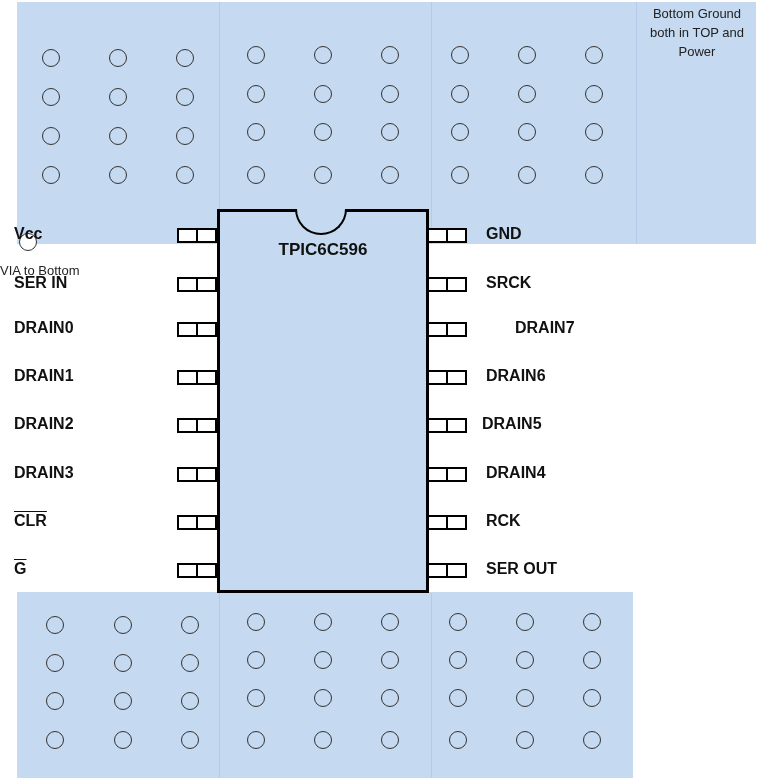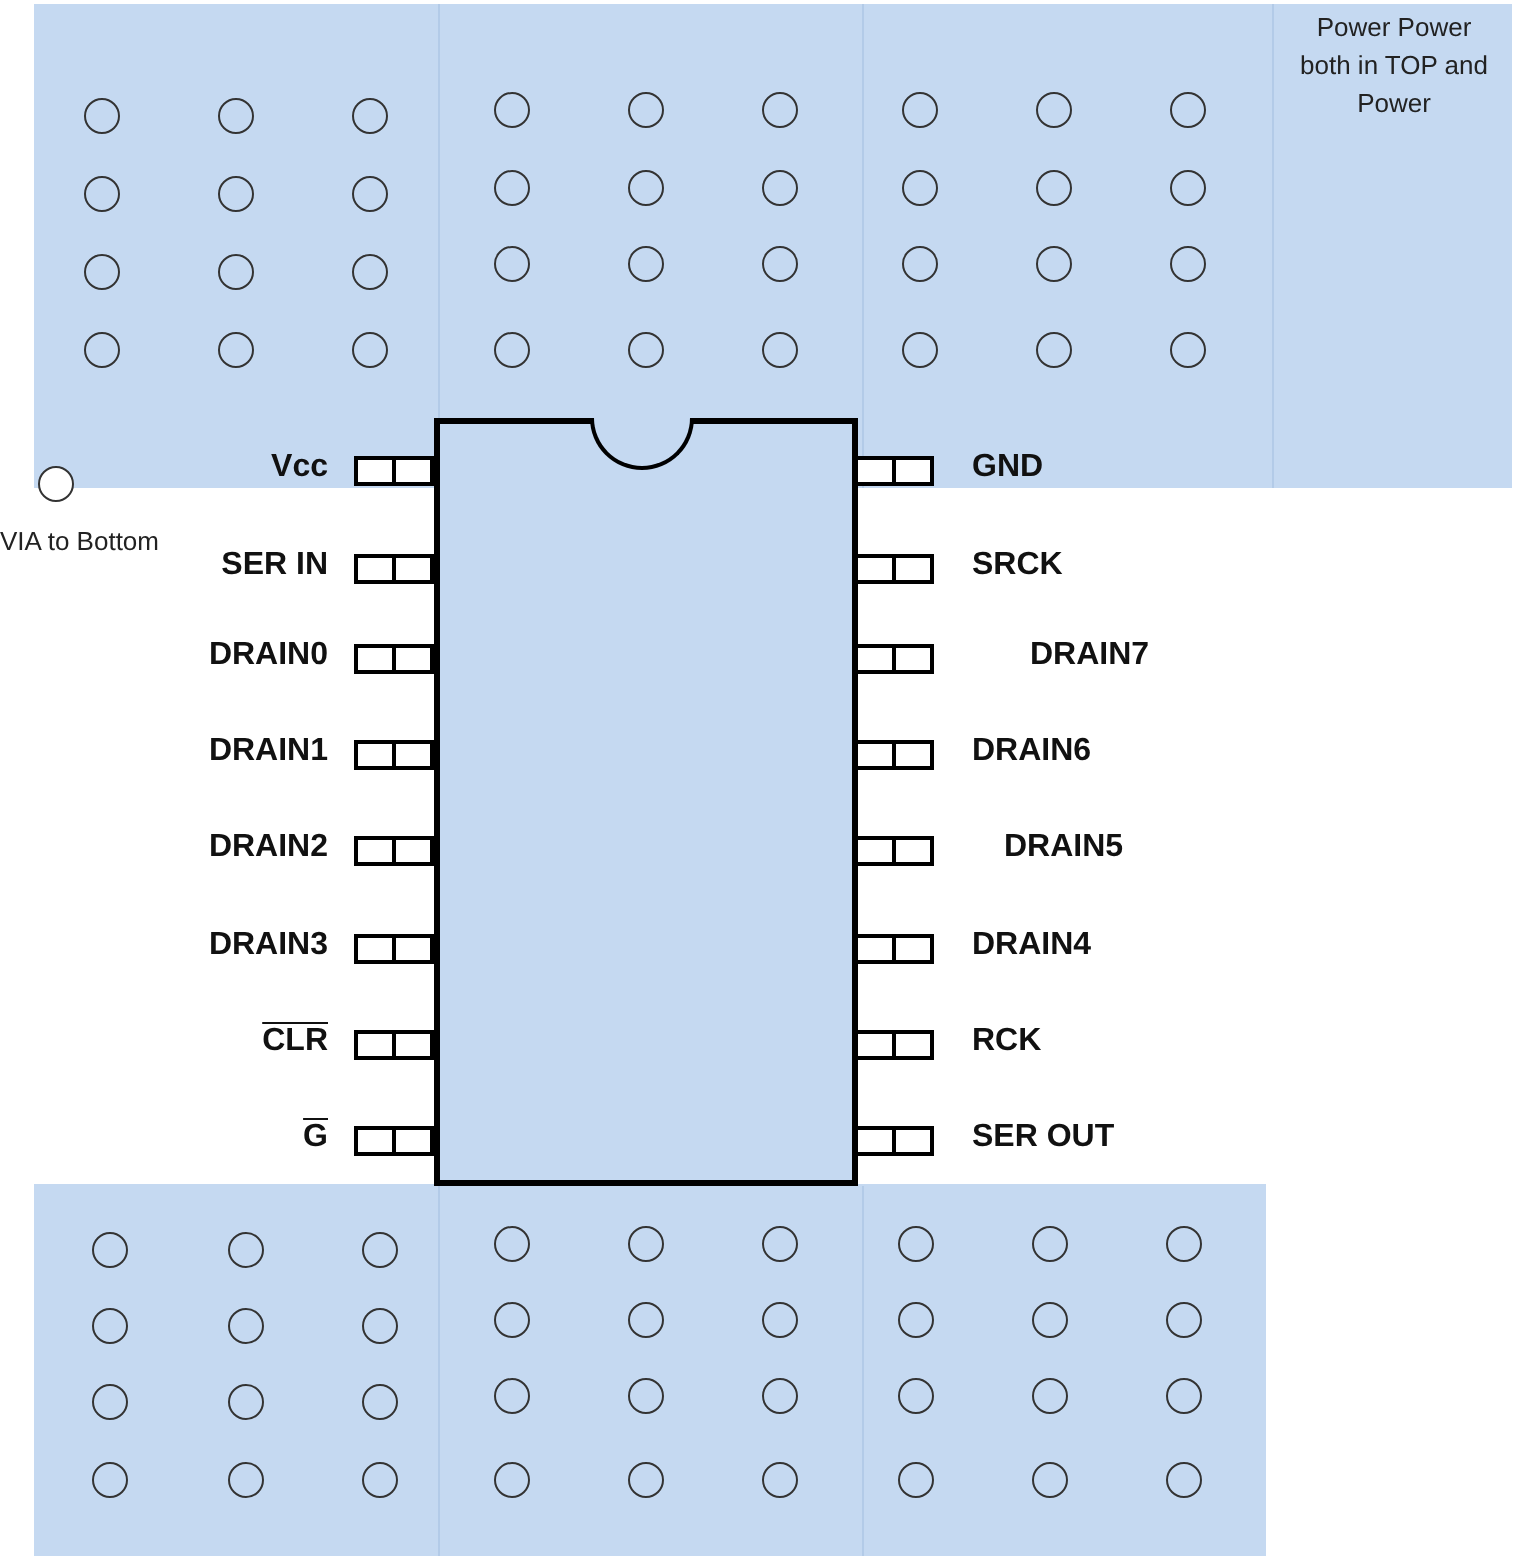--- a/index.html
+++ b/index.html
@@ -6,21 +6,21 @@
   body{width:758px;height:780px;position:relative;overflow:hidden;font-family:"Liberation Sans",sans-serif;}
   .pour{position:absolute;background:#c5d9f1;}
   .seam{position:absolute;width:1px;background:#b3cbe8;}
   .via{position:absolute;width:18px;height:18px;border:1.3px solid #333;border-radius:50%;box-sizing:border-box;}
   .chip{position:absolute;left:217px;top:209px;width:212px;height:384px;border:3px solid #000;box-sizing:border-box;background:#c5d9f1;}
   .notch{position:absolute;left:75px;top:-3px;width:52px;height:26px;border:2px solid #000;border-top:none;border-radius:0 0 26px 26px;box-sizing:border-box;background:#c5d9f1;}
   .chip-label{position:absolute;left:0;right:0;top:28px;text-align:center;font-weight:bold;font-size:17px;color:#111;}
   .pad{position:absolute;width:40px;height:15px;border:2px solid #000;box-sizing:border-box;background:#fff;}
   .pad::after{content:"";position:absolute;left:17px;top:0;bottom:0;width:2px;background:#000;}
   .pin-label{position:absolute;font-weight:bold;font-size:16px;color:#111;white-space:nowrap;}
-  .pin-label.left{text-align:right;width:150px;}
+  .pin-label.left{text-align:left;width:150px;}
   .overbar{text-decoration:overline;}
   .note{position:absolute;font-size:13px;color:#222;text-align:center;line-height:19px;}
 </style>
 </head>
 <body>
 
 <div class="pour" style="left:17px;top:2px;width:739px;height:242px;"></div>
 <div class="seam" style="left:219px;top:2px;height:207px;"></div>
 <div class="seam" style="left:431px;top:2px;height:242px;"></div>
 <div class="seam" style="left:636px;top:2px;height:242px;"></div>
@@ -104,30 +104,31 @@
     <div class="via" style="left: 583px; top: 731px;"></div>
     <div class="via" style="left: 276px; top: 316px;"></div>
     <div class="via" style="left: 343px; top: 316px;"></div>
     <div class="via" style="left: 276px; top: 383px;"></div>
     <div class="via" style="left: 343px; top: 383px;"></div>
     <div class="via" style="left: 276px; top: 450px;"></div>
     <div class="via" style="left: 343px; top: 450px;"></div>
   </div>
 
 <div class="note" style="left:638px;top:4px;width:118px;">
-  <div>Power Power</div>
+  <div>Bottom Ground</div>
   <div>both in TOP and</div>
   <div>Power</div>
 </div>
 
 <div class="via" style="left:19px;top:233px;background:#fff;"></div>
 <div class="note" style="left:0;top:261px;width:96px;text-align:left;font-size:13px;">VIA to Bottom</div>
 
 <div class="chip">
   <div class="notch"></div>
+  <div class="chip-label">TPIC6C596</div>
 </div>
 
 <div id="pins">
     <div class="pad" style="left: 177px; top: 228px;"></div>
     <div class="pin-label left" style="left: 14px; top: 225px;">Vcc</div>
     <div class="pad" style="left: 177px; top: 277px;"></div>
     <div class="pin-label left" style="left: 14px; top: 274px;">SER IN</div>
     <div class="pad" style="left: 177px; top: 322px;"></div>
     <div class="pin-label left" style="left: 14px; top: 319px;">DRAIN0</div>
     <div class="pad" style="left: 177px; top: 370px;"></div>
@@ -142,20 +143,20 @@
     <div class="pin-label left overbar" style="left: 14px; top: 560px;">G</div>
     <div class="pad" style="left: 427px; top: 228px;"></div>
     <div class="pin-label" style="left: 486px; top: 225px;">GND</div>
     <div class="pad" style="left: 427px; top: 277px;"></div>
     <div class="pin-label" style="left: 486px; top: 274px;">SRCK</div>
     <div class="pad" style="left: 427px; top: 322px;"></div>
     <div class="pin-label" style="left: 515px; top: 319px;">DRAIN7</div>
     <div class="pad" style="left: 427px; top: 370px;"></div>
     <div class="pin-label" style="left: 486px; top: 367px;">DRAIN6</div>
     <div class="pad" style="left: 427px; top: 418px;"></div>
-    <div class="pin-label" style="left: 502px; top: 415px;">DRAIN5</div>
+    <div class="pin-label" style="left: 482px; top: 415px;">DRAIN5</div>
     <div class="pad" style="left: 427px; top: 467px;"></div>
     <div class="pin-label" style="left: 486px; top: 464px;">DRAIN4</div>
     <div class="pad" style="left: 427px; top: 515px;"></div>
     <div class="pin-label" style="left: 486px; top: 512px;">RCK</div>
     <div class="pad" style="left: 427px; top: 563px;"></div>
     <div class="pin-label" style="left: 486px; top: 560px;">SER OUT</div>
   </div>
 
 </body></html>

